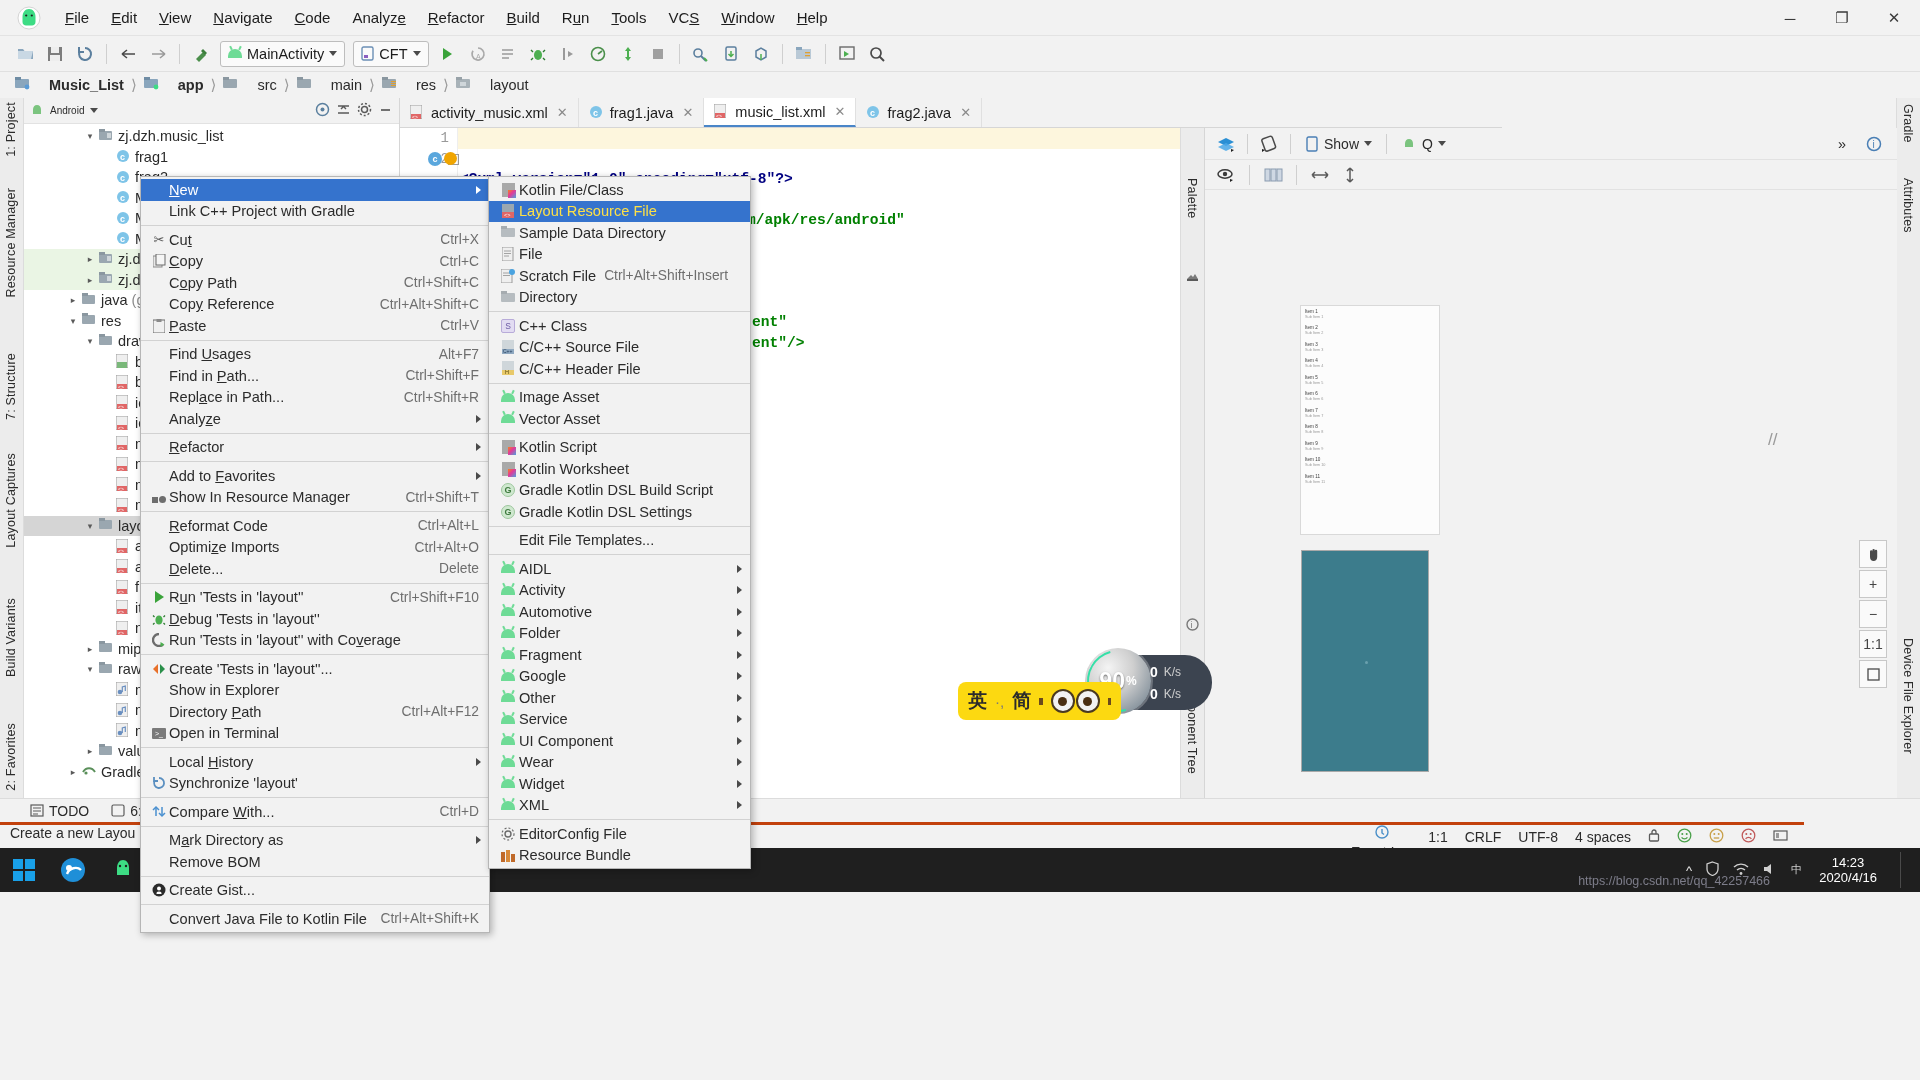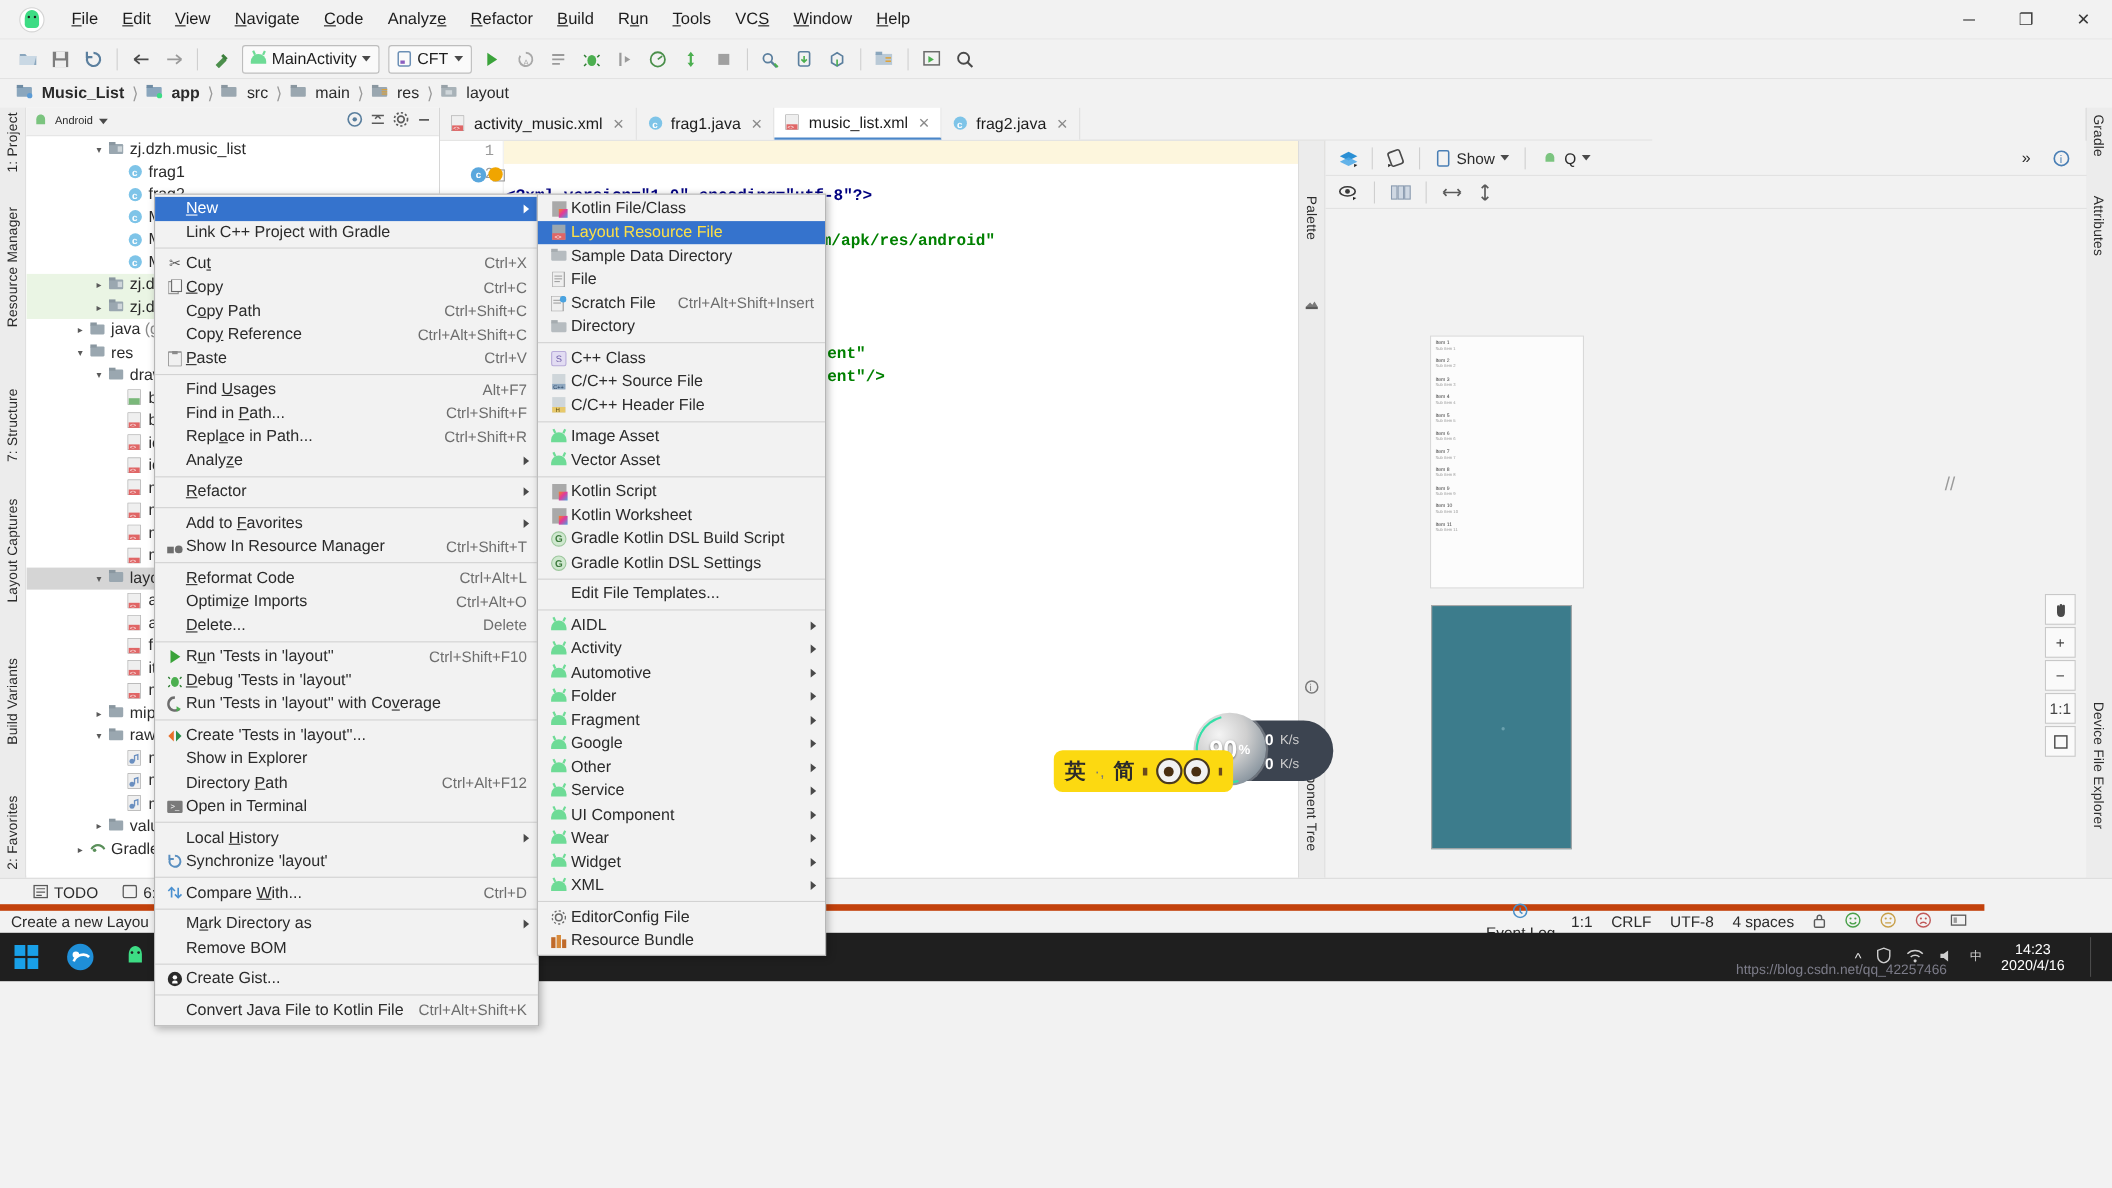--- a/index.html
+++ b/index.html
@@ -53,21 +53,21 @@
     color:#1c1c1c;
   }
   .caret { width:0;height:0;border-left:4px solid transparent;border-right:4px solid transparent;border-top:5px solid #4a4a4a; }
 
   
   .crumbbar {
     position:absolute; left:0; top:72px; width:1920px; height:26px;
     display:flex; align-items:center; padding-left:12px; gap:2px; background:#f2f2f2;
     font-size:14.5px;
   }
-  .crumb { display:flex; align-items:center; gap:8px; padding:1px 3px; }
+  .crumb { display:flex; align-items:center; gap:19px; padding:1px 3px; }
   .crumb.bold { font-weight:bold; }
   .crumb-sep { color:#9a9a9a; margin:0 2px; font-size:15px; }
 
   
   .railL { position:absolute; left:0; top:98px; width:24px; height:700px; background:#ececec; border-right:1px solid #dcdcdc;}
   .railR { position:absolute; right:0; top:98px; width:24px; height:700px; background:#ececec; border-left:1px solid #dcdcdc;}
   .vtab {
     position:absolute; writing-mode:vertical-rl; font-size:12.5px; color:#2b2b2b; white-space:nowrap;
     letter-spacing:.2px;
   }
@@ -158,22 +158,22 @@
 
   
   .toolwin-bar {
     position:absolute; left:0; top:798px; width:1920px; height:24px; background:#f2f2f2;
     display:flex; align-items:center; padding-left:30px; gap:22px; font-size:14px;
     border-top:1px solid #dcdcdc;
   }
   .twb-item { display:flex; align-items:center; gap:5px; }
   .statusbar {
     position:absolute; left:0; top:822px; width:1804px; height:26px; background:#f2f2f2;
-    display:flex; align-items:center; font-size:14px; color:#2b2b2b;
-    border-top:6px solid #c2410c;
+    display:flex; font-size:14px; color:#2b2b2b;
+    border-top:3px solid #c2410c;
   }
   .sb-right { margin-left:auto; display:flex; align-items:center; gap:17px; padding-right:16px;}
 
   
   .taskbar {
     position:absolute; left:0; top:848px; width:1920px; height:44px; background:#1f1f1f;
     display:flex; align-items:center;
   }
   .start { width:48px;height:44px;display:flex;align-items:center;justify-content:center;}
   .tb-app { width:50px;height:44px;display:flex;align-items:center;justify-content:center;}
@@ -206,21 +206,21 @@
     position:absolute; left:488px; top:176px; width:263px; background:#f2f2f2;
     border:1px solid #b6b6b6; box-shadow:2px 2px 7px rgba(0,0,0,.28); z-index:60;
     padding:2px 0;
   }
   .smi {
     height:21.5px; display:flex; align-items:center; font-size:14.6px; padding-left:8px; position:relative;
     white-space:nowrap;
   }
   .smi .cico { width:22px; flex:0 0 22px; display:flex; align-items:center; justify-content:center;}
   .smi .ctext { flex:1; }
-  .smi .cacc { color:#6e6e6e; font-size:13.8px; padding-right:10px;}
+  .smi .cacc { color:#6e6e6e; font-size:13.8px; padding-right:22px;}
   .smi .carrow { position:absolute; right:8px; width:0;height:0;
       border-top:4px solid transparent;border-bottom:4px solid transparent;border-left:5px solid #4a4a4a;}
   .smi.hl { background:#3573cd; color:#fde047; }
   .droid { width:14px;height:9px;background:#6edb96;border-radius:7px 7px 0 0; position:relative;}
   .droid:before,.droid:after{content:"";position:absolute;top:-3px;width:1.5px;height:4px;background:#6edb96;transform:rotate(-25deg);}
   .droid:before{left:2px;}
   .droid:after{right:2px;transform:rotate(25deg);}
   .kt { width:13px;height:14px;background:#a9a9a9;position:relative;}
   .kt:after{content:"";position:absolute;right:-1px;bottom:-1px;width:8px;height:8px;
      background:linear-gradient(135deg,#f58220 0%,#e2399a 45%,#4aa3e0 100%);}

